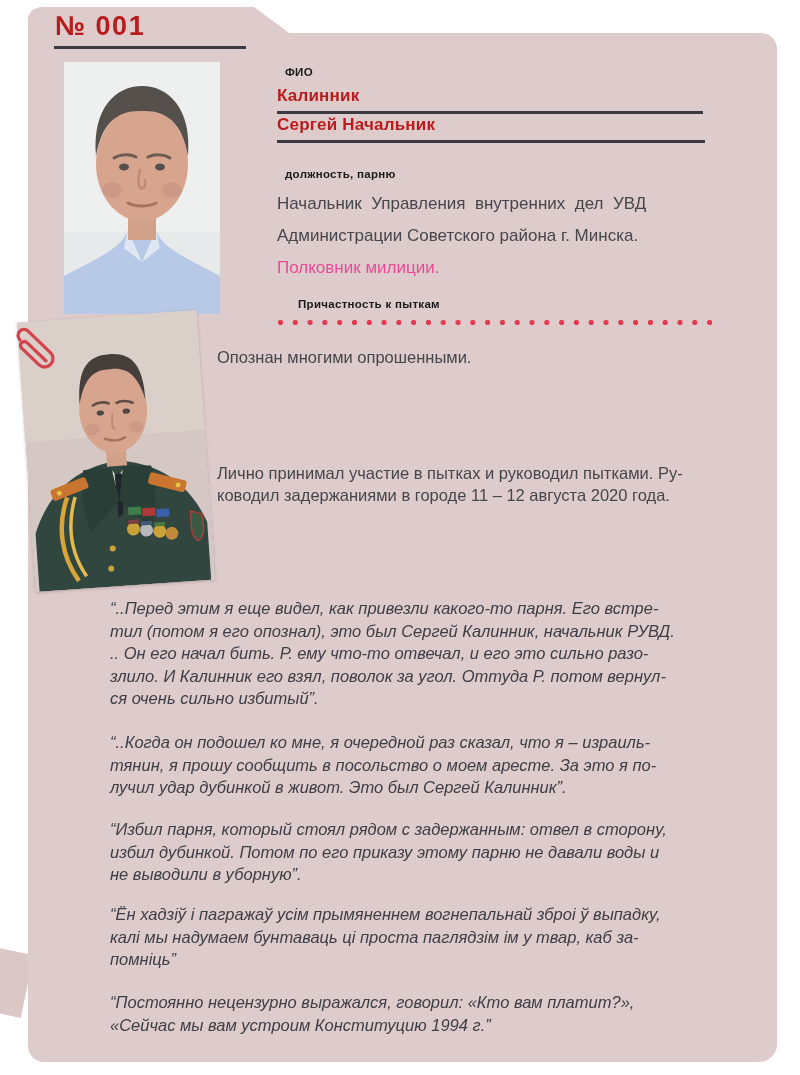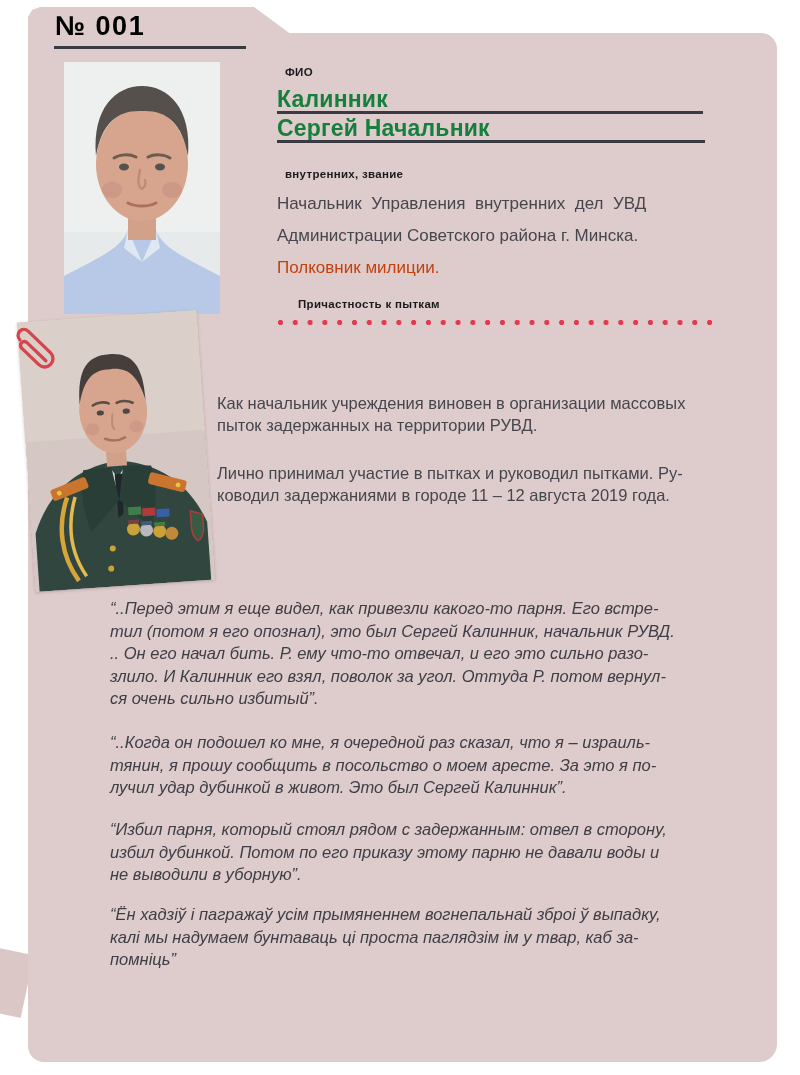--- a/index.html
+++ b/index.html
@@ -8,37 +8,37 @@
   
   .back-card{position:absolute;left:-36px;top:948px;width:64px;height:64px;
              background:#dcc7c7;transform:rotate(12deg);z-index:0;}
   
   .tab{position:absolute;left:28px;top:7px;width:264px;height:28px;background:#decbcb;z-index:1;
        clip-path:polygon(0 10px,4px 3px,12px 0,226px 0,264px 28px,0 28px);}
   
   .card{position:absolute;left:28px;top:33px;width:749px;height:1029px;background:#decbcb;
         border-radius:2px 16px 18px 16px;z-index:1;}
   .abs{position:absolute;z-index:2;}
-  .case-number{left:55px;top:11px;font-size:27px;font-weight:bold;color:#000000;letter-spacing:1.5px;}
+  .case-number{left:55px;top:11px;font-size:27px;font-weight:bold;color:#b91c1c;letter-spacing:1.5px;}
   .case-underline{left:54px;top:46px;width:192px;height:3px;background:#3a3a42;}
   .photo1{left:64px;top:62px;width:156px;height:252px;z-index:2;}
   .photo2{left:26px;top:316px;width:180px;height:270px;transform:rotate(-4deg);z-index:3;
           box-shadow:0 1px 3px rgba(90,60,60,.25);}
   .paperclip{left:6px;top:316px;width:60px;height:62px;z-index:4;transform:rotate(-46deg);}
   .lbl{font-size:11.5px;font-weight:bold;color:#1b1b1e;letter-spacing:.3px;margin-left:8px;}
   .lbl-fio{left:277px;top:66px;}
-  .name{font-size:23px;font-weight:bold;color:#15803d;letter-spacing:.2px;}
+  .name{font-size:17px;font-weight:bold;color:#b91c1c;letter-spacing:.2px;}
   .name1{left:277px;top:86px;}
   .name2{left:277px;top:115px;}
   .nline{height:3px;background:#3a3a42;}
   .nline1{left:277px;top:111px;width:426px;}
   .nline2{left:277px;top:140px;width:428px;}
   .lbl-pos{left:277px;top:168px;}
   .pos{left:277px;top:188px;width:440px;font-size:17px;line-height:32px;color:#46464d;white-space:pre-wrap;}
-  .rank{left:277px;top:258px;font-size:17px;color:#c2410c;}
+  .rank{left:277px;top:258px;font-size:17px;color:#ec4899;}
   .lbl-inv{left:290px;top:298px;}
   .dots{left:277px;top:319px;width:444px;height:8px;
         background-image:radial-gradient(circle at 3.5px 3.5px,#e5394f 2.5px,rgba(0,0,0,0) 2.9px);
         background-size:14.8px 8px;background-repeat:repeat-x;}
   .para{font-size:16.5px;line-height:22px;color:#46464d;white-space:pre-line;}
   .f0{left:217px;top:346px;width:545px;}
   .f1{left:217px;top:392px;width:545px;}
   .f2{left:217px;top:462px;width:545px;}
   .f3{left:217px;top:532px;width:545px;}
   .quote{font-size:16.5px;line-height:22.5px;font-style:italic;color:#3e3e46;white-space:pre-line;}
@@ -128,41 +128,42 @@
   <svg class="abs paperclip" viewBox="0 0 26 52">
     <path d="M8 12 a5 5 0 0 1 10 0 v26 a7 7 0 0 1 -14 0 V18 a3.2 3.2 0 0 1 6.4 0 v22" fill="none" stroke="#d4454e" stroke-width="2.8" stroke-linecap="round"></path>
   </svg>
 
   <div class="abs lbl lbl-fio">ФИО</div>
   <div class="abs name name1">Калинник</div>
   <div class="abs nline nline1"></div>
   <div class="abs name name2">Сергей Начальник</div>
   <div class="abs nline nline2"></div>
 
-  <div class="abs lbl lbl-pos">внутренних, звание</div>
+  <div class="abs lbl lbl-pos">должность, парню</div>
   <div class="abs pos">Начальник  Управления  внутренних  дел  УВД
 Администрации Советского района г. Минска.</div>
   <div class="abs rank">Полковник милиции.</div>
 
   <div class="abs lbl lbl-inv">Причастность к пыткам</div>
   <div class="abs dots"></div>
 
-  <div class="abs para f1">Как начальник учреждения виновен в организации массовых
-пыток задержанных на территории РУВД.</div>
+  <div class="abs para f0">Опознан многими опрошенными.</div>
   <div class="abs para f2">Лично принимал участие в пытках и руководил пытками. Ру-
-ководил задержаниями в городе 11 – 12 августа 2019 года.</div>
+ководил задержаниями в городе 11 – 12 августа 2020 года.</div>
 
   <div class="abs quote q1">“..Когда он подошел ко мне, я очередной раз сказал, что я – израиль-
 тянин, я прошу сообщить в посольство о моем аресте. За это я по-
 лучил удар дубинкой в живот. Это был Сергей Калинник”.</div>
   <div class="abs quote q0">“..Перед этим я еще видел, как привезли какого-то парня. Его встре-
 тил (потом я его опознал), это был Сергей Калинник, начальник РУВД.
 .. Он его начал бить. Р. ему что-то отвечал, и его это сильно разо-
 злило. И Калинник его взял, поволок за угол. Оттуда Р. потом вернул-
 ся очень сильно избитый”.</div>
   <div class="abs quote q2">“Избил парня, который стоял рядом с задержанным: отвел в сторону,
 избил дубинкой. Потом по его приказу этому парню не давали воды и
 не выводили в уборную”.</div>
   <div class="abs quote q3">“Ён хадзіў і пагражаў усім прымяненнем вогнепальнай зброі ў выпадку,
 калі мы надумаем бунтаваць ці проста паглядзім ім у твар, каб за-
 помніць”</div>
+  <div class="abs quote q4">“Постоянно нецензурно выражался, говорил: «Кто вам платит?»,
+«Сейчас мы вам устроим Конституцию 1994 г.”</div>
 
 </div>
 
 </body></html>

